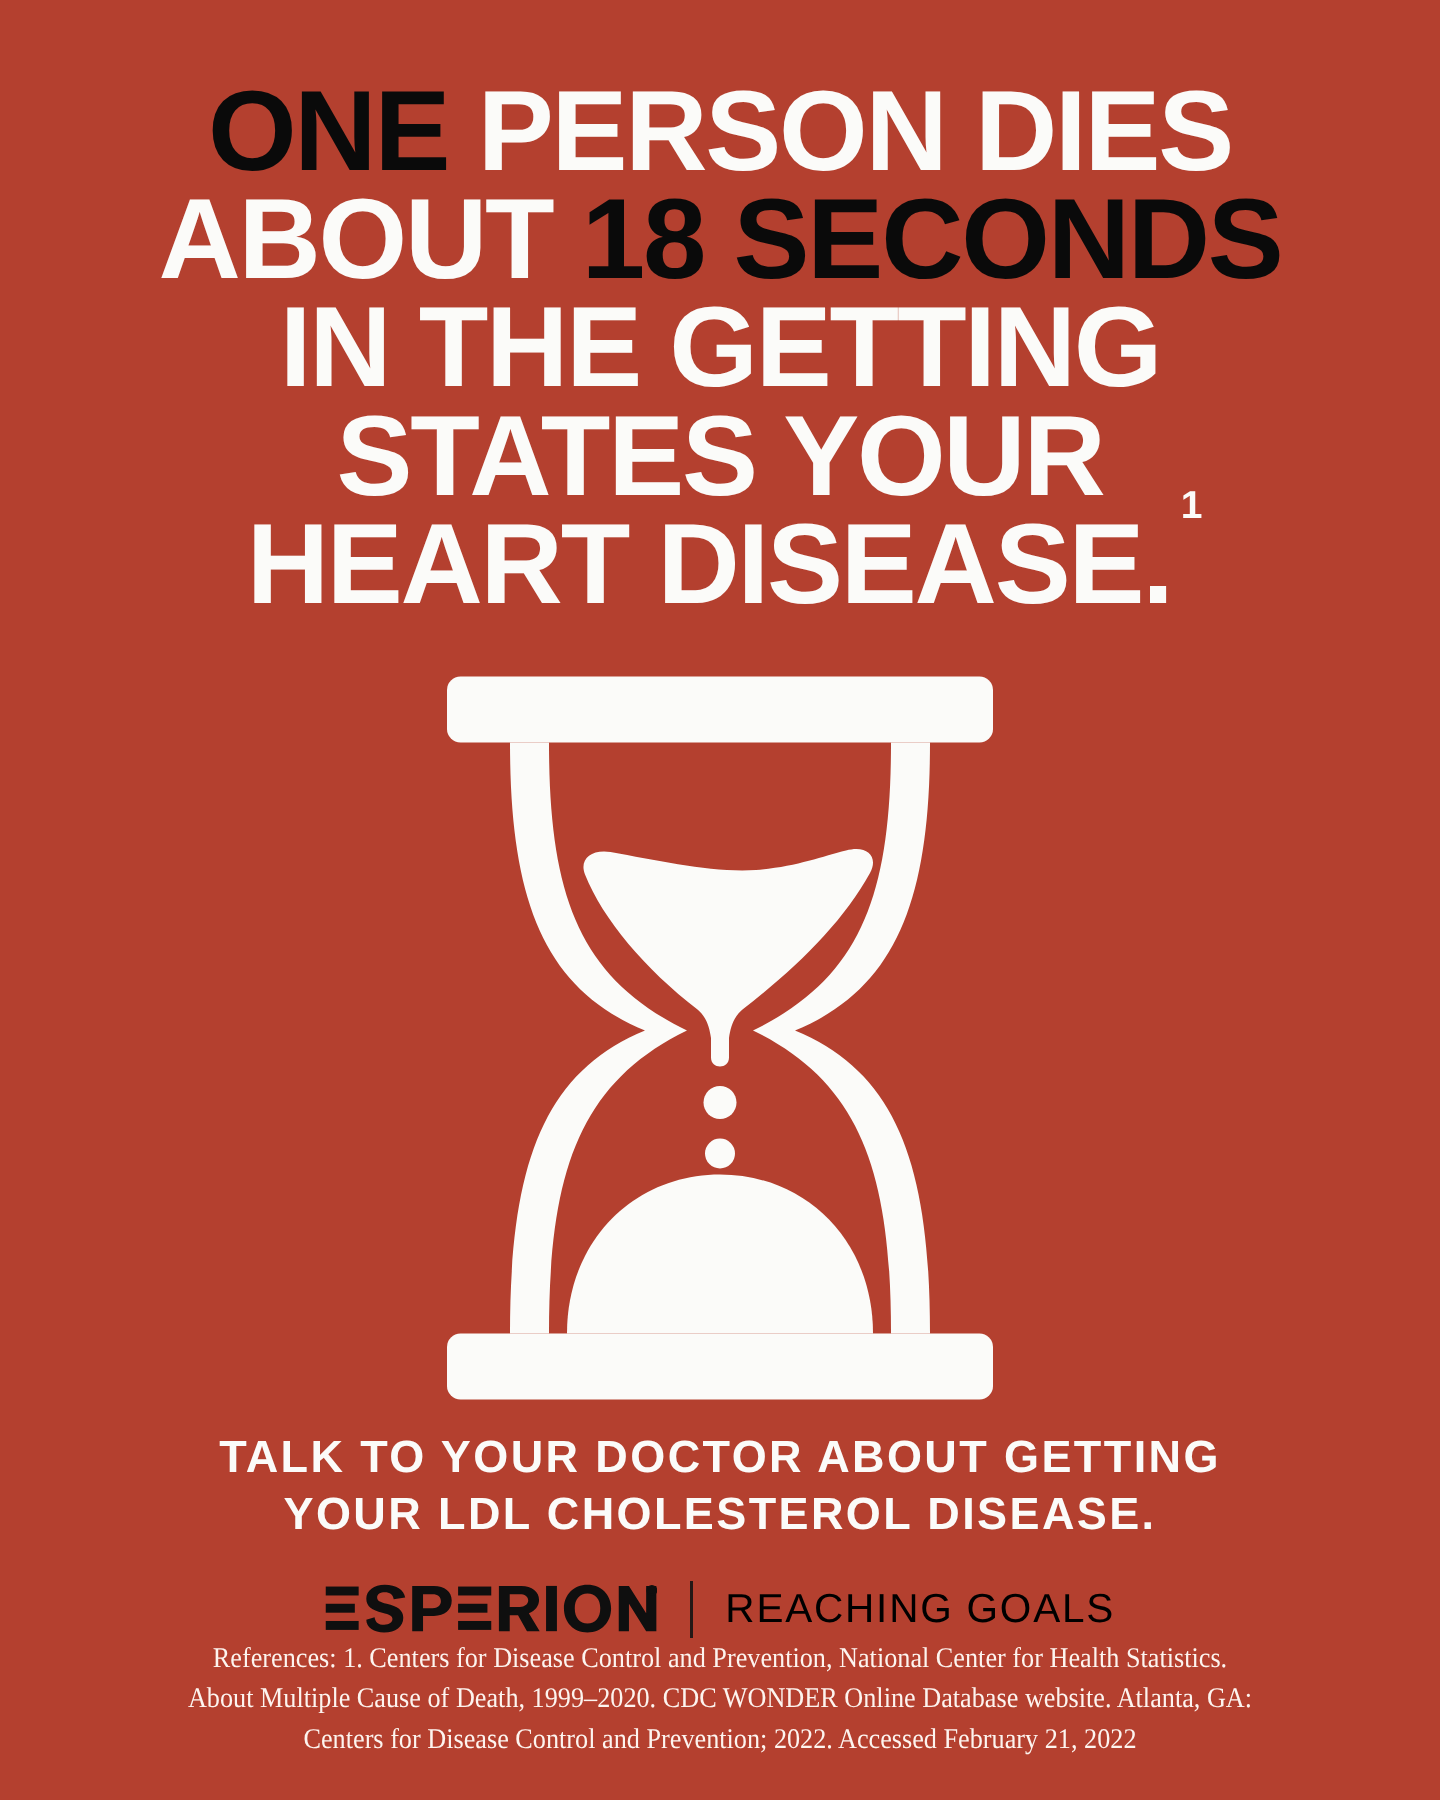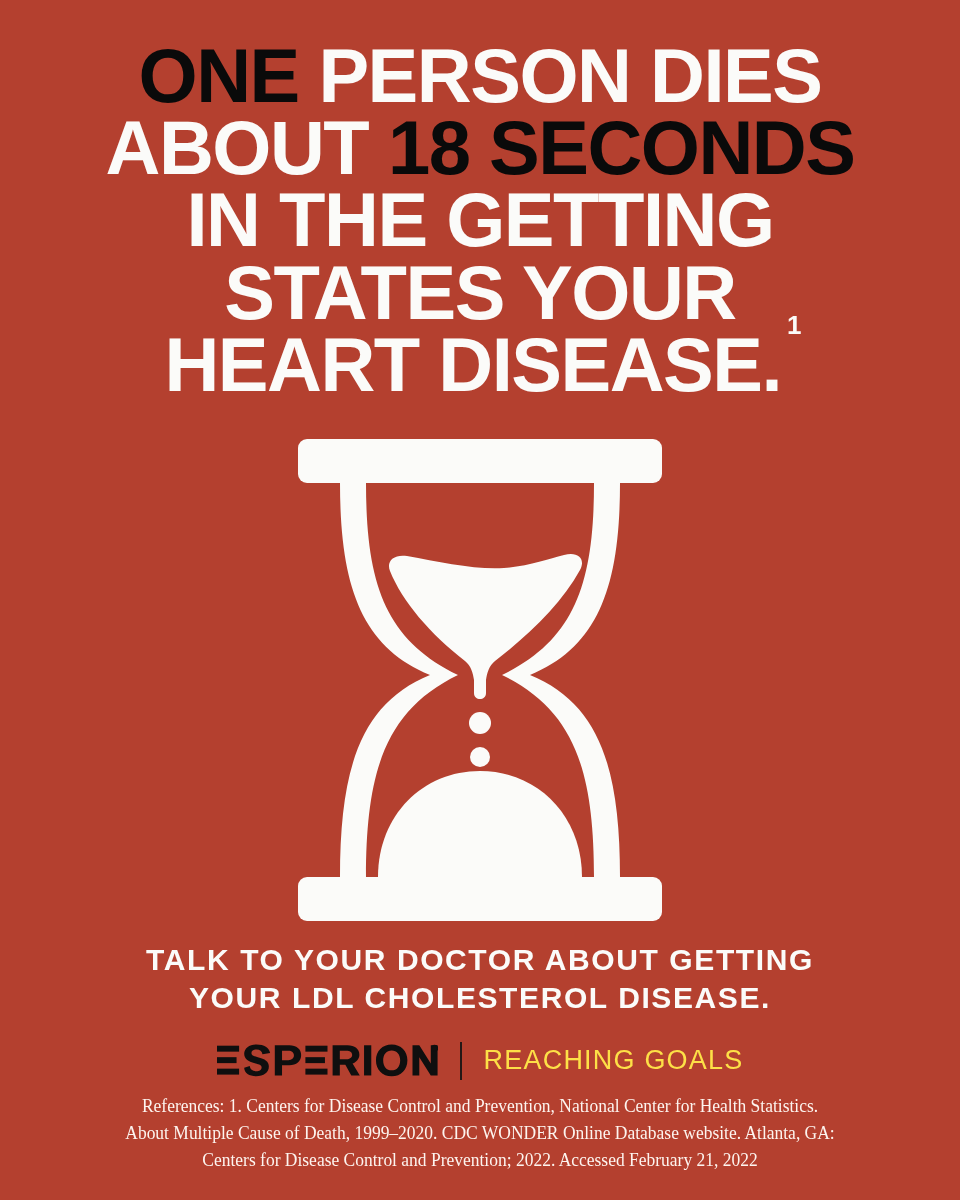--- a/index.html
+++ b/index.html
@@ -21,21 +21,21 @@
     inset:0;
     background:#b4402f;
     display:flex;
     flex-direction:column;
     align-items:center;
   }
 
   
   .headline {
     width:900px;
-    margin-top:40px;
+    margin-top:52px;
     text-align:center;
     font-family:"Liberation Sans", sans-serif;
     font-weight:bold;
     font-size:76px;
     line-height:0.95;
     letter-spacing:-1.5px;
     color:#ffffff;
     position:relative;
     transform:scaleX(1.0);
   }
@@ -99,21 +99,21 @@
     height:38px;
     background:#141414;
     margin:0 22px;
     opacity:.9;
   }
   .tagline {
     font-family:"Liberation Sans", sans-serif;
     font-weight:normal;
     font-size:27px;
     letter-spacing:1.2px;
-    color:#fde047;
+    color:#000000;
     white-space:nowrap;
   }
 
   
   .refs {
     position:absolute;
     left:0;
     right:0;
     bottom:26px;
     text-align:center;

